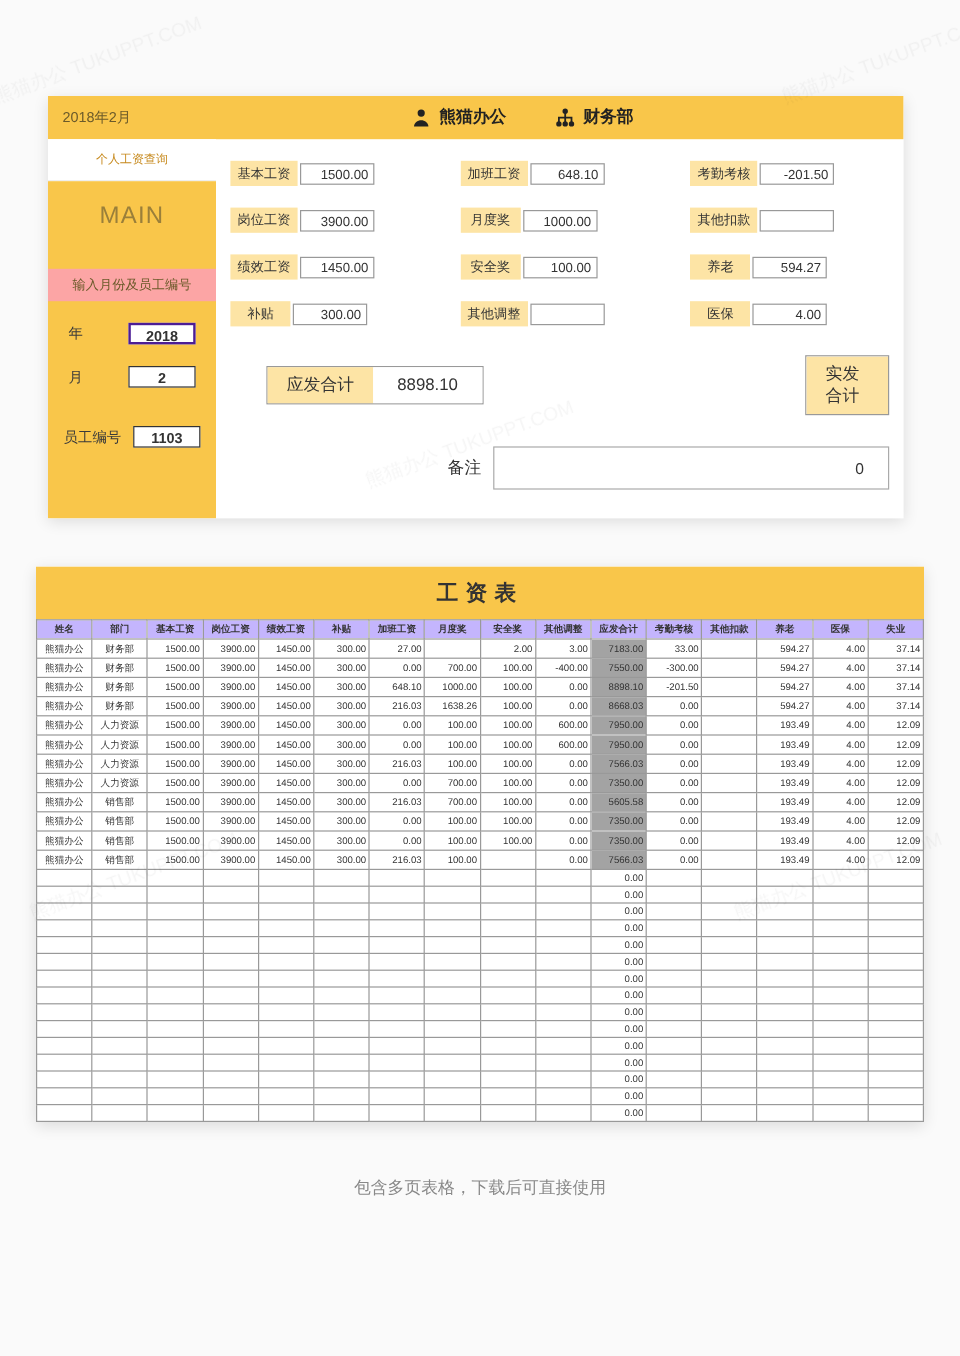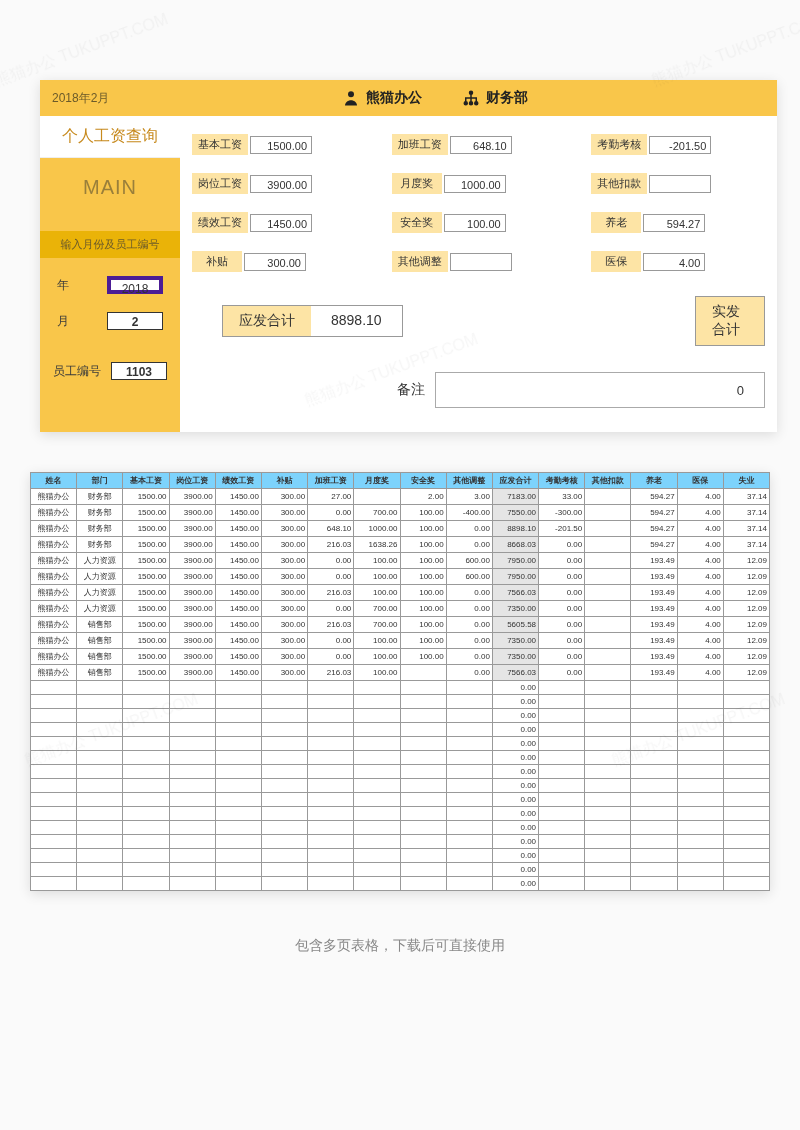--- a/index.html
+++ b/index.html
@@ -15,21 +15,21 @@
     position: fixed;
     color: rgba(0,0,0,0.04);
     font-size: 16px;
     transform: rotate(-20deg);
     pointer-events: none;
     z-index: 1;
     white-space: nowrap;
   }
   .card {
     background: #fff;
-    margin: 80px 23px 40px 40px;
+    margin: 80px 47px 40px 40px;
     box-shadow: 0 3px 12px rgba(0,0,0,0.12);
     position: relative;
     overflow: hidden;
     font-size: 11px;
   }
   
   .topbar {
     background: #f9c64a;
     height: 36px;
     display: flex;
@@ -45,53 +45,53 @@
   .sidebar {
     width: 140px;
     display: flex;
     flex-direction: column;
   }
   .tab-query {
     background: #fff;
     color: #c78a1e;
     text-align: center;
     padding: 10px 0;
-    font-size: 16px;
+    font-size: 10px;
     border-bottom: 1px solid #eee;
   }
   .main-block {
     background: #f9c64a;
     flex: 1;
     padding: 10px 0 14px 0;
     display: flex;
     flex-direction: column;
     align-items: center;
   }
   .main-title { color: #9a7f3a; font-size: 20px; letter-spacing: 1px; padding: 8px 0 32px 0; }
   .sub-label {
-    background: #eab308;
+    background: #fca5a5;
     width: 100%;
     text-align: center;
     padding: 6px 0;
     color: #6b5a2a;
     font-size: 11px;
   }
   .input-row { display: flex; align-items: center; gap: 6px; margin-top: 18px; font-size: 12px; }
   .input-row .lab { color: #3a3a3a; width: 44px; text-align: left; }
   .input-box {
     background: #fff;
     border: 1px solid #333;
     width: 56px;
     height: 18px;
     text-align: center;
     font-weight: bold;
     line-height: 18px;
     font-size: 12px;
   }
-  .input-box.light { border: 4px solid #4c1d95; font-weight: normal; }
+  .input-box.light { border: 2px solid #4c1d95; font-weight: bold; }
   .fields {
     flex: 1;
     padding: 18px 12px 14px 12px;
     display: flex;
     flex-direction: column;
     gap: 18px;
   }
   .field-row { display: flex; gap: 26px; }
   .field {
     display: flex;
@@ -151,23 +151,23 @@
   .sheet-table { width: 100%; border-collapse: collapse; table-layout: fixed; }
   .sheet-table th, .sheet-table td {
     border: 1px solid #999;
     padding: 2px 1px;
     text-align: center;
     font-size: 8px;
     height: 14px;
     white-space: nowrap;
     overflow: hidden;
   }
-  .sheet-table th { background: #7dd3fc; font-weight: bold; }
+  .sheet-table th { background: #c4b5fd; font-weight: bold; }
   .sheet-table td.num { text-align: right; padding-right: 2px; }
-  .sheet-table td.green { background: #e5e5e5; }
+  .sheet-table td.green { background: #a3a3a3; }
   .sheet-table tr.empty td { background: #fff; }
 
   .footer-text { text-align: center; color: #888; font-size: 14px; margin: 46px 0 40px 0; }
 
   .wm1 { top: 40px; left: -10px; }
   .wm2 { top: 40px; right: -30px; }
   .wm3 { top: 360px; left: 300px; }
   .wm4 { top: 720px; left: 20px; }
   .wm5 { top: 720px; right: 10px; }
 </style>
@@ -292,20 +292,21 @@
       </div>
       <div class="remark-row">
         <div class="remark-lab">备注</div>
         <div class="remark-box">0</div>
       </div>
     </div>
   </div>
 </div>
 
 <div class="card2">
+  <div class="sheet-title">工资表</div>
   <table class="sheet-table">
     <thead>
         <tr id="sheet-head">
           <th>姓名</th>
           <th>部门</th>
           <th>基本工资</th>
           <th>岗位工资</th>
           <th>绩效工资</th>
           <th>补贴</th>
           <th>加班工资</th>

